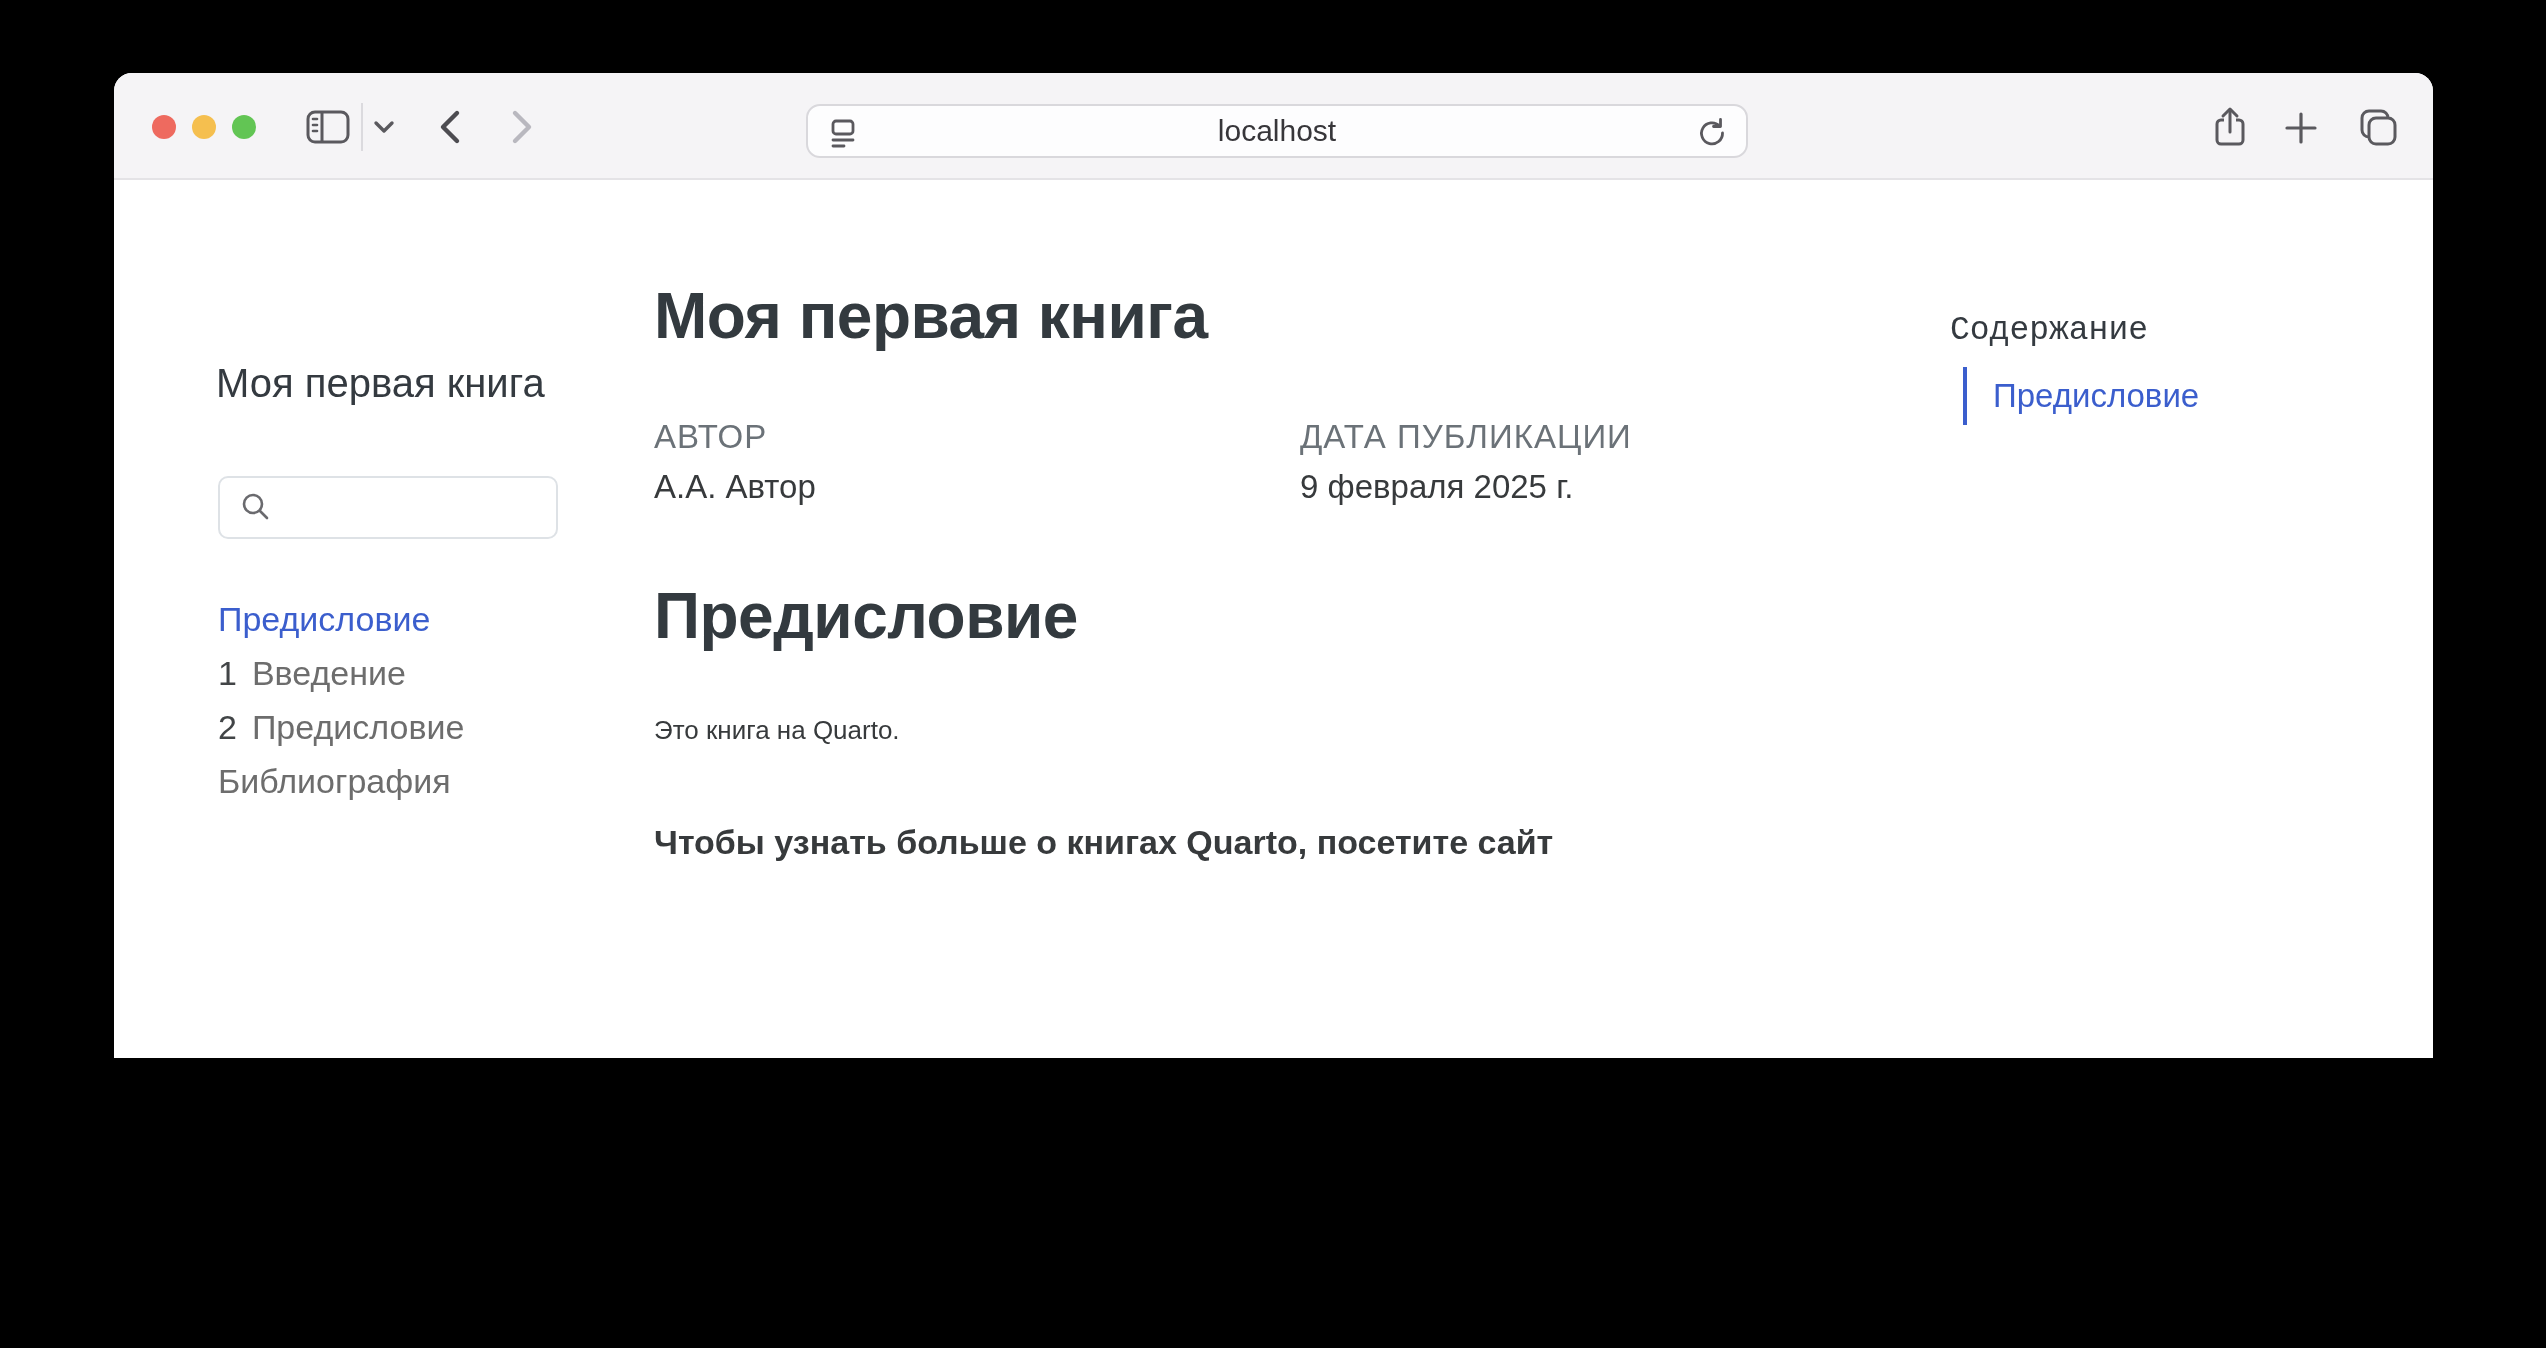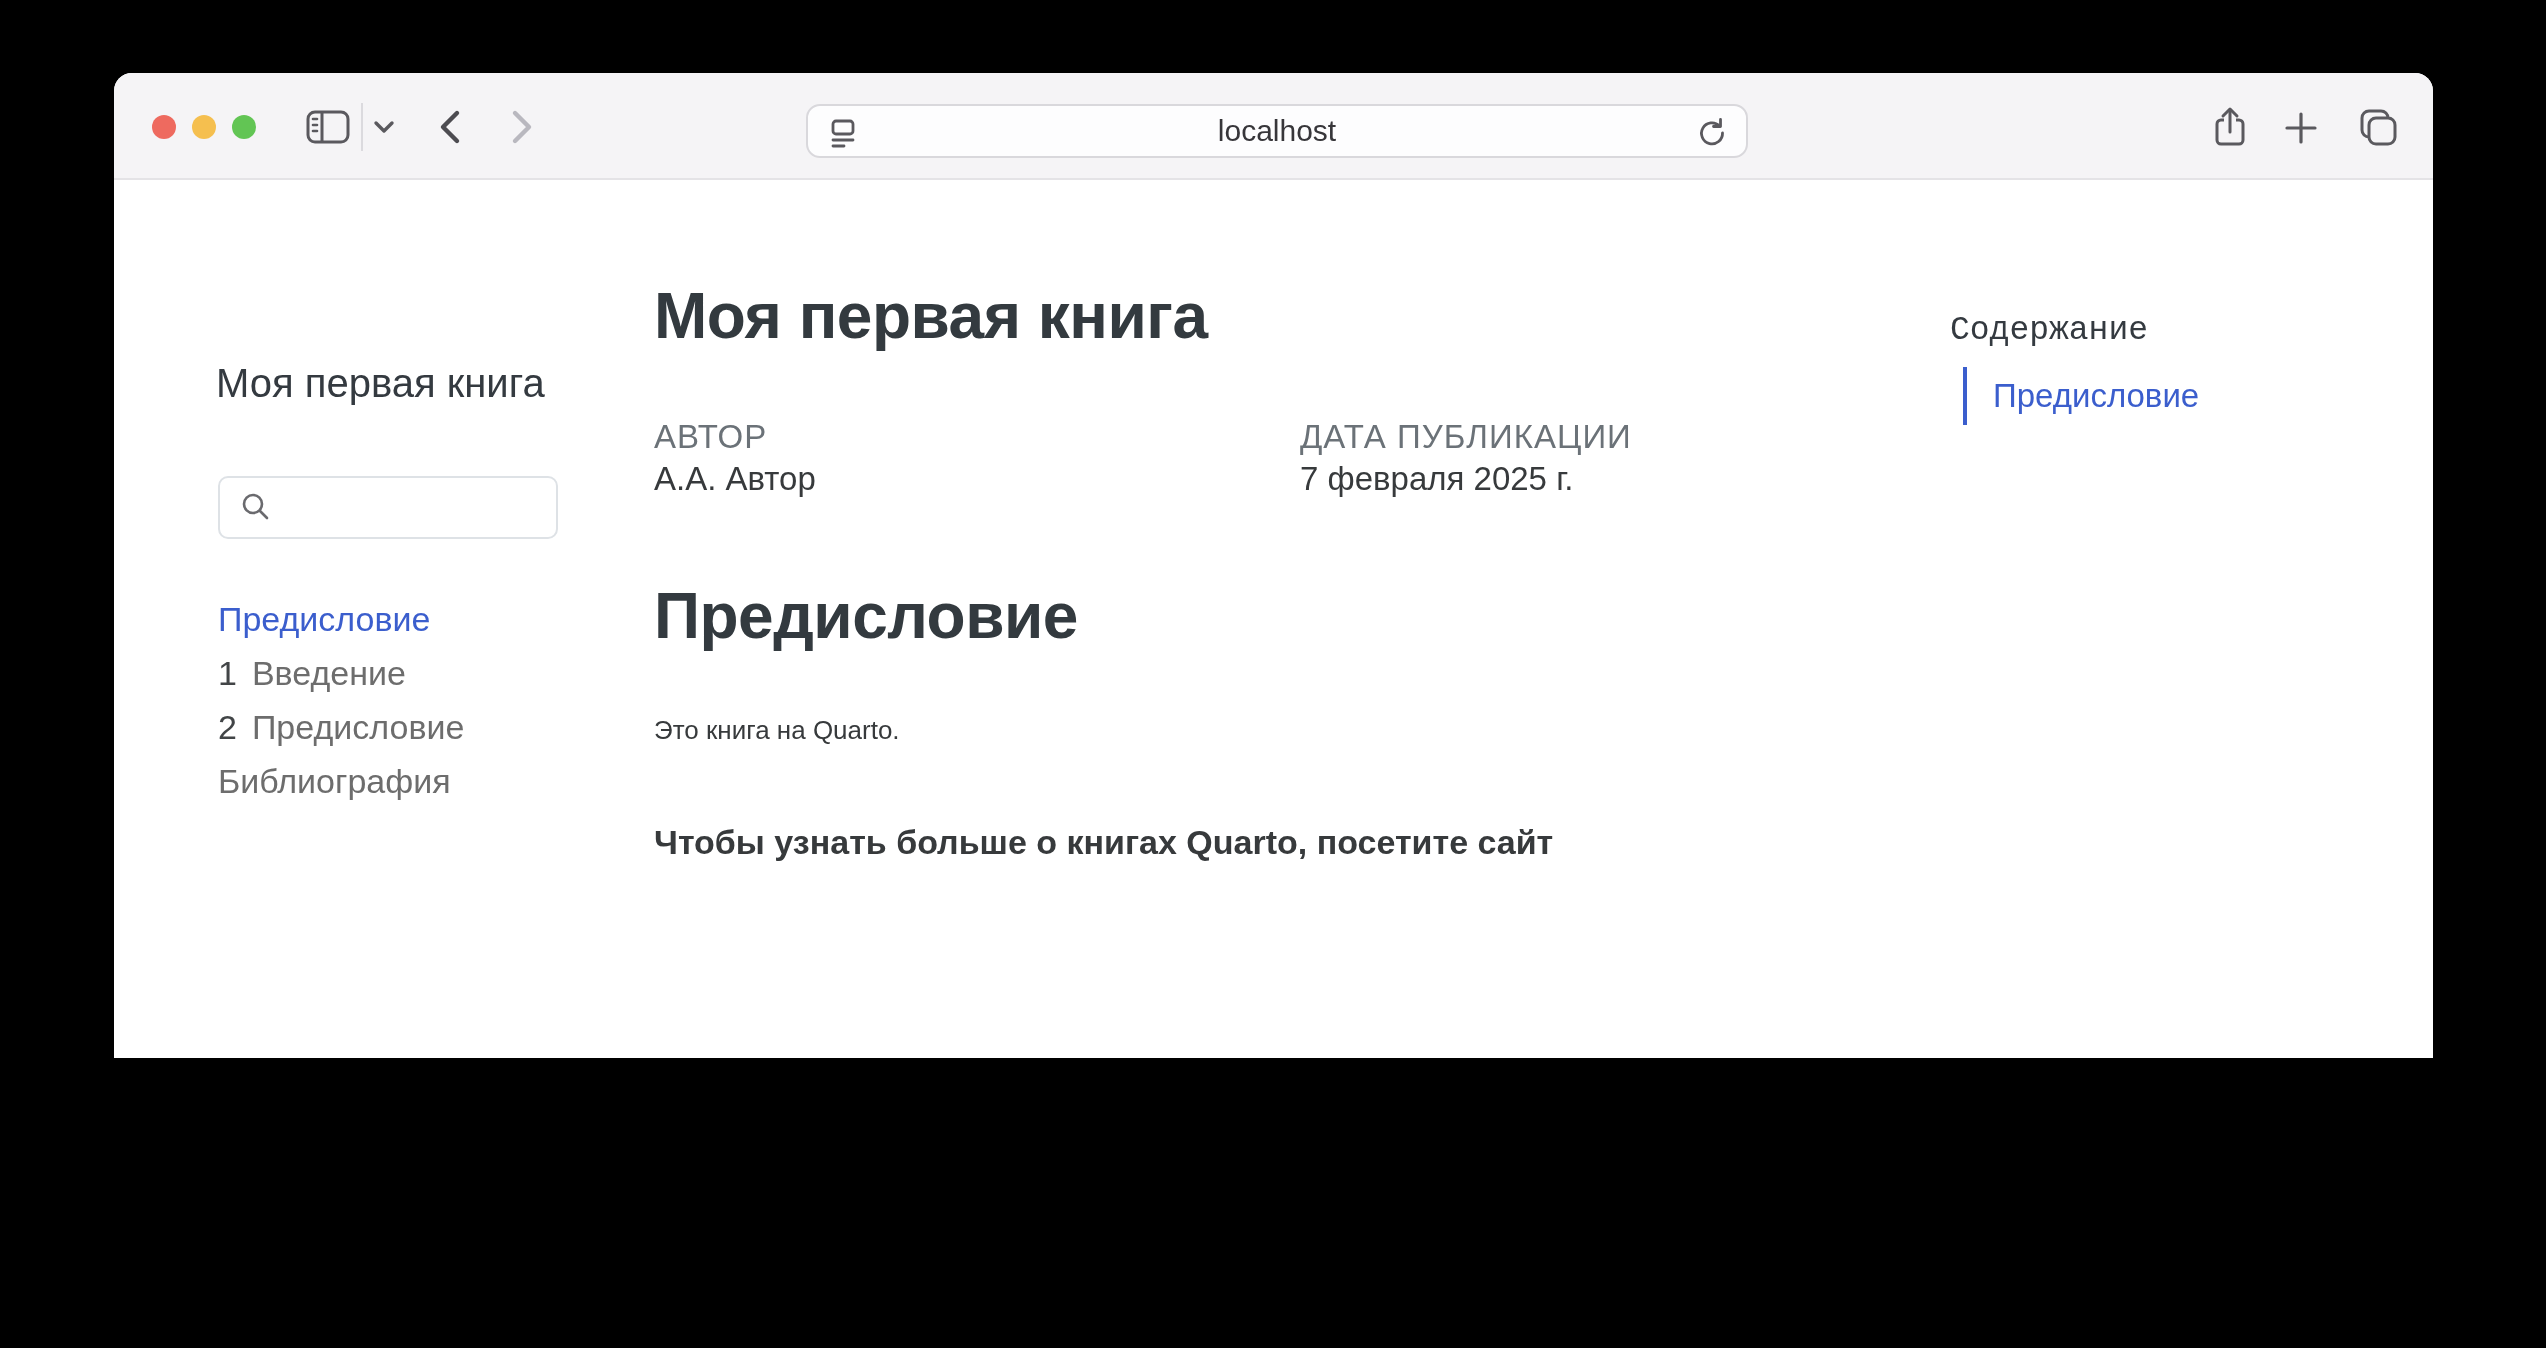--- a/index.html
+++ b/index.html
@@ -57,21 +57,21 @@
   .sb-item { display:block; font-size:34px; line-height:54px; color:#6d6d6d; text-decoration:none; cursor:pointer; }
   .sb-item .num { color:#424547; margin-right:15px; }
   .sb-item .num:empty { margin-right:0; }
   .sb-item.active, .sb-item.active .num { color:#3b5ecd; }
 
   .main-title {
     position:absolute; left:540px; top:99px;
     font-size:64px; font-weight:bold; color:#333a3f; letter-spacing:-0.5px;
   }
   .meta-label { font-size:33px; color:#6b7278; letter-spacing:1px; }
-  .meta-value { font-size:33px; color:#373a3c; margin-top:4px; }
+  .meta-value { font-size:33px; color:#373a3c; margin-top:12px; }
   .meta-author { position:absolute; left:540px; top:238px; }
   .meta-date   { position:absolute; left:1186px; top:238px; }
 
   .section-title {
     position:absolute; left:540px; top:399px;
     font-size:64px; font-weight:bold; color:#333a3f; letter-spacing:-0.5px;
   }
   .para1 { position:absolute; left:540px; top:535px; font-size:26px; color:#373a3c; }
   .para2 { position:absolute; left:540px; top:631px; width:980px; font-size:34px; line-height:62px; color:#373a3c; }
   .para2 .line { display:block;font-weight:bold; }
@@ -202,21 +202,21 @@
 
       <div>
         <h1 class="main-title">Моя первая книга</h1>
 
         <div class="meta-author">
           <div class="meta-label">АВТОР</div>
           <div class="meta-value">А.А. Автор</div>
         </div>
         <div class="meta-date">
           <div class="meta-label">ДАТА ПУБЛИКАЦИИ</div>
-          <div class="meta-value">7 февраля 2025 г.</div>
+          <div class="meta-value">9 февраля 2025 г.</div>
         </div>
 
         <h1 class="section-title">Предисловие</h1>
 
         <p class="para1">Это книга на Quarto.</p>
 
         <p class="para2">
           <span class="line">Чтобы узнать больше о книгах Quarto, посетите сайт</span>
         </p>
       </div>

